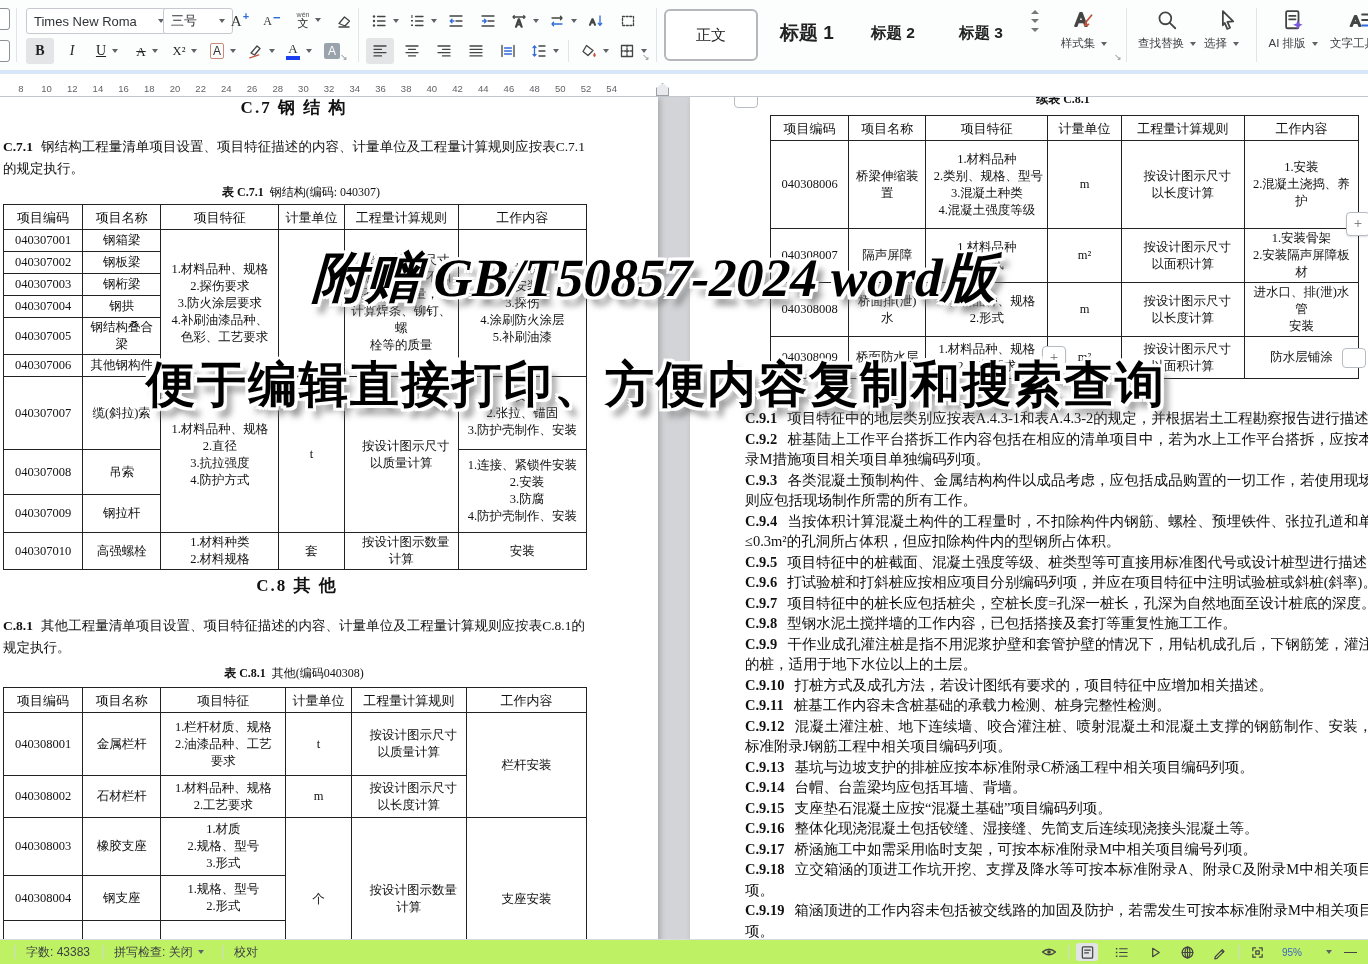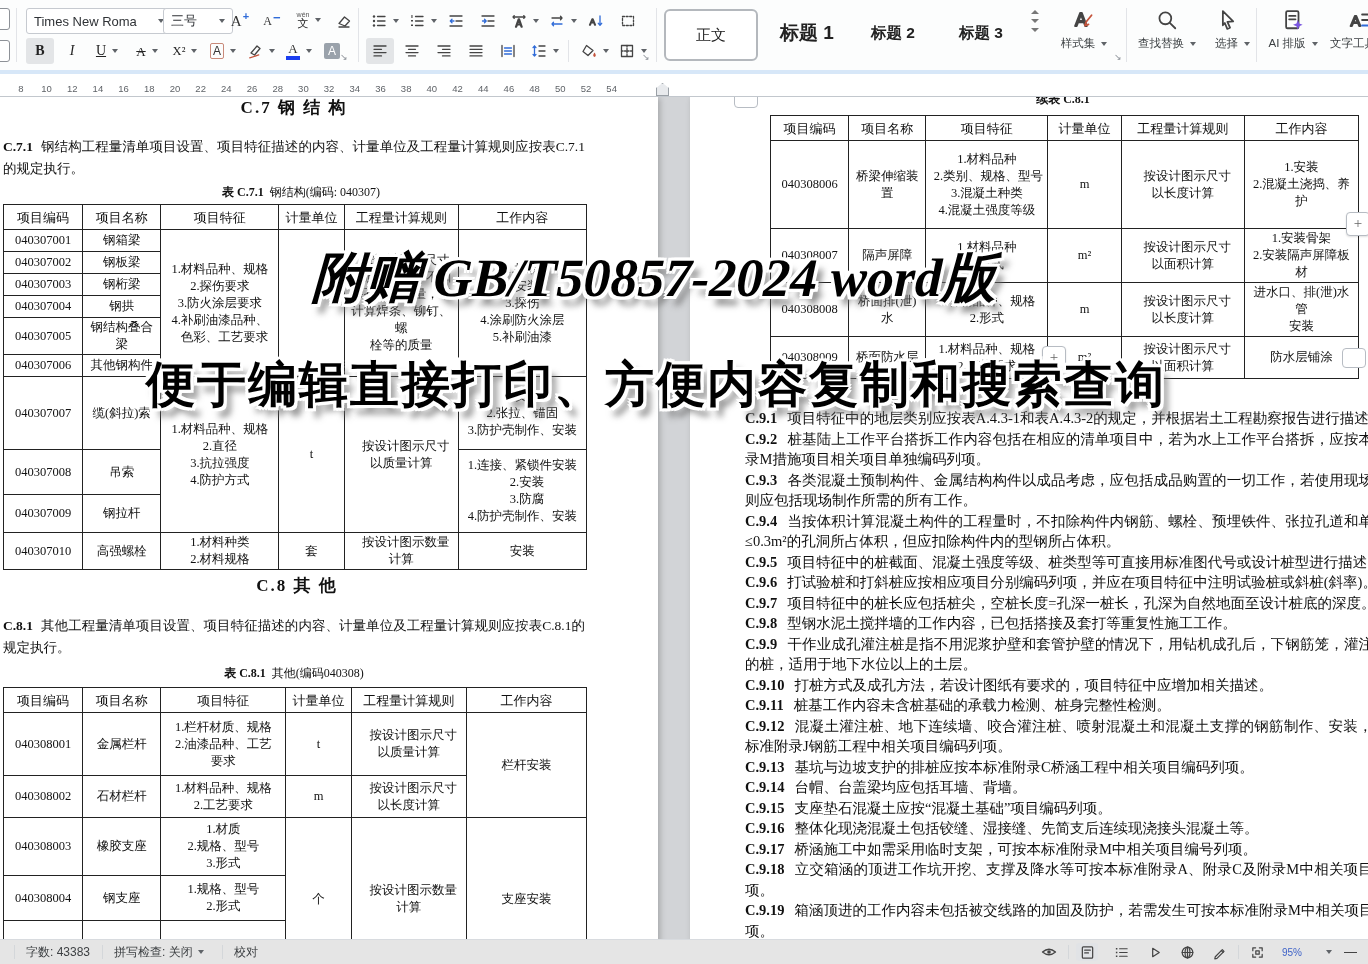--- a/index.html
+++ b/index.html
@@ -71,21 +71,21 @@
   .plusbtn{position:absolute;width:22px;height:22px;border:1px solid #b7bcc3;border-radius:4px;background:#fff;
            color:#666;font-size:15px;line-height:20px;text-align:center;box-shadow:0 1px 2px rgba(0,0,0,.12)}
   .hdlbtn{position:absolute;border:1px solid #b7bcc3;border-radius:4px;background:#fff}
   
   .wm{position:absolute;z-index:60;font-weight:bold;white-space:nowrap;
       text-shadow:-3px -3px 0 #fff,3px -3px 0 #fff,-3px 3px 0 #fff,3px 3px 0 #fff,0 -3px 0 #fff,
                   0 3px 0 #fff,-3px 0 0 #fff,3px 0 0 #fff,7px 9px 6px rgba(110,110,110,.8)}
   .wm1{left:312px;top:146px;font-size:54px;font-family:"Liberation Serif",serif;font-style:italic;transform:skewX(-2deg)}
   .wm2{left:146px;top:256px;font-size:49px;font-family:"Liberation Sans",sans-serif;font-weight:900;letter-spacing:2px}
   
-  .status{position:absolute;left:0;bottom:0;width:1368px;height:24px;background:#e5e5e5;border-top:1px solid #d8dbdf;
+  .status{position:absolute;left:0;bottom:0;width:1368px;height:24px;background:#bef264;border-top:1px solid #d8dbdf;
           z-index:95;font-size:12px;color:#3d4043}
   .sitem{position:absolute;top:0;height:24px;display:flex;align-items:center}
   .ssep{position:absolute;top:5px;height:14px;width:1px;background:#d4d7da}
   .sbtn{position:absolute;top:3px;width:22px;height:18px;display:flex;align-items:center;justify-content:center;border-radius:3px}
   .sbtn.active{background:#e1e3e6}
   .zoomtxt{color:#3f63c8;font-size:10px}
   .minusbar{display:inline-block;width:13px;border-top:1.6px solid #444}
 </style>
 </head>
 <body>
@@ -309,21 +309,21 @@
       </svg>
     <div class="grouplab" style="position:static;justify-content:center">
         <span>查找替换</span>
         <span class="car"></span>
       </div>
   </div>
   <div style="position:absolute;left:1204px;top:8px;width:46px;text-align:center">
     <svg class="ico" width="22" height="24" viewBox="0 0 16 16">
         <path class="wfl" d="M5 1.5 L12.5 9 L8.3 9.4 L10.2 13.6 L8.2 14.5 L6.4 10.2 L5 11.8 Z" stroke-width="1.2"></path>
       </svg>
-    <div class="grouplab" style="position:static;justify-content:flex-end">
+    <div class="grouplab" style="position:static;justify-content:flex-start">
         <span>选择</span>
         <span class="car"></span>
       </div>
   </div>
   <div class="vsep" style="left:1256px"></div>
   <div style="position:absolute;left:1264px;top:8px;width:58px;text-align:center">
     <svg class="ico" width="22" height="24" viewBox="0 0 16 16">
         <rect x="3" y="1.5" width="9" height="12.5" rx="1"></rect>
         <path d="M5.2 5 H9.8 M5.2 7.5 H9.8"></path>
         <path class="pu" d="M11.5 8 L12.5 10.5 L15 11.5 L12.5 12.5 L11.5 15 L10.5 12.5 L8 11.5 L10.5 10.5 Z"></path>

